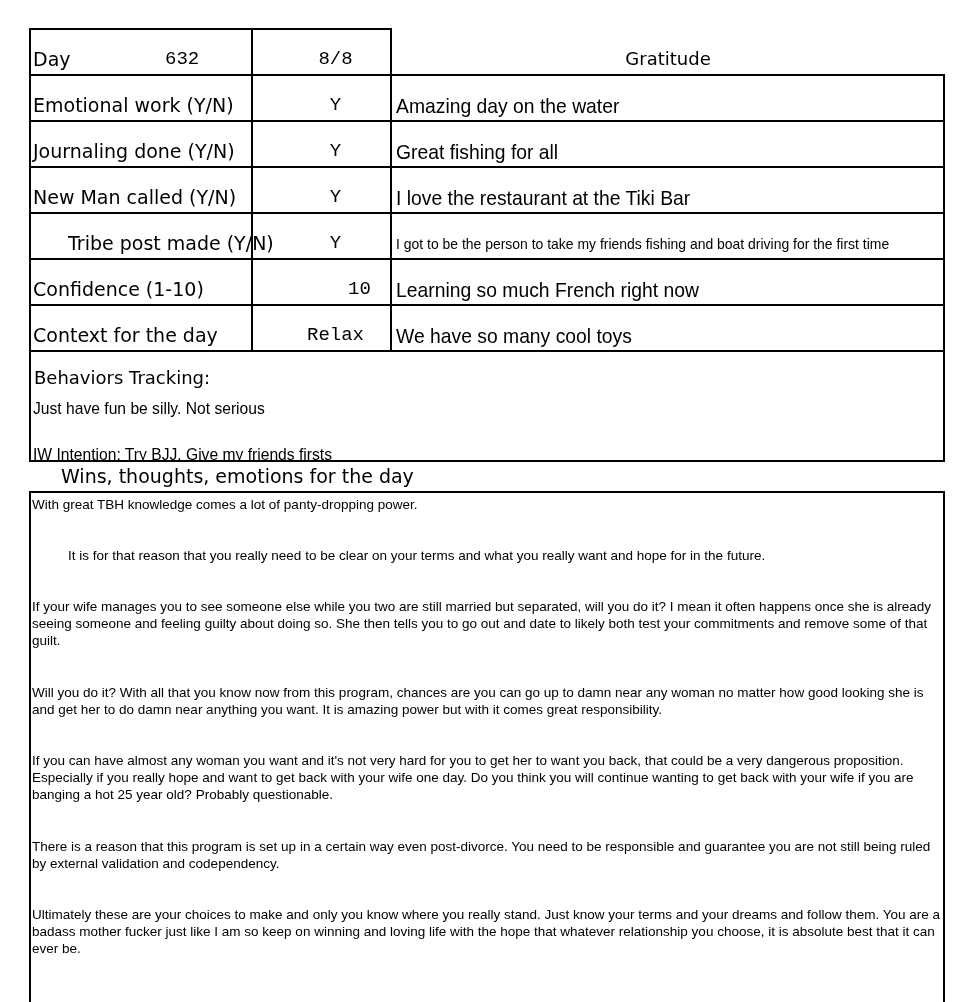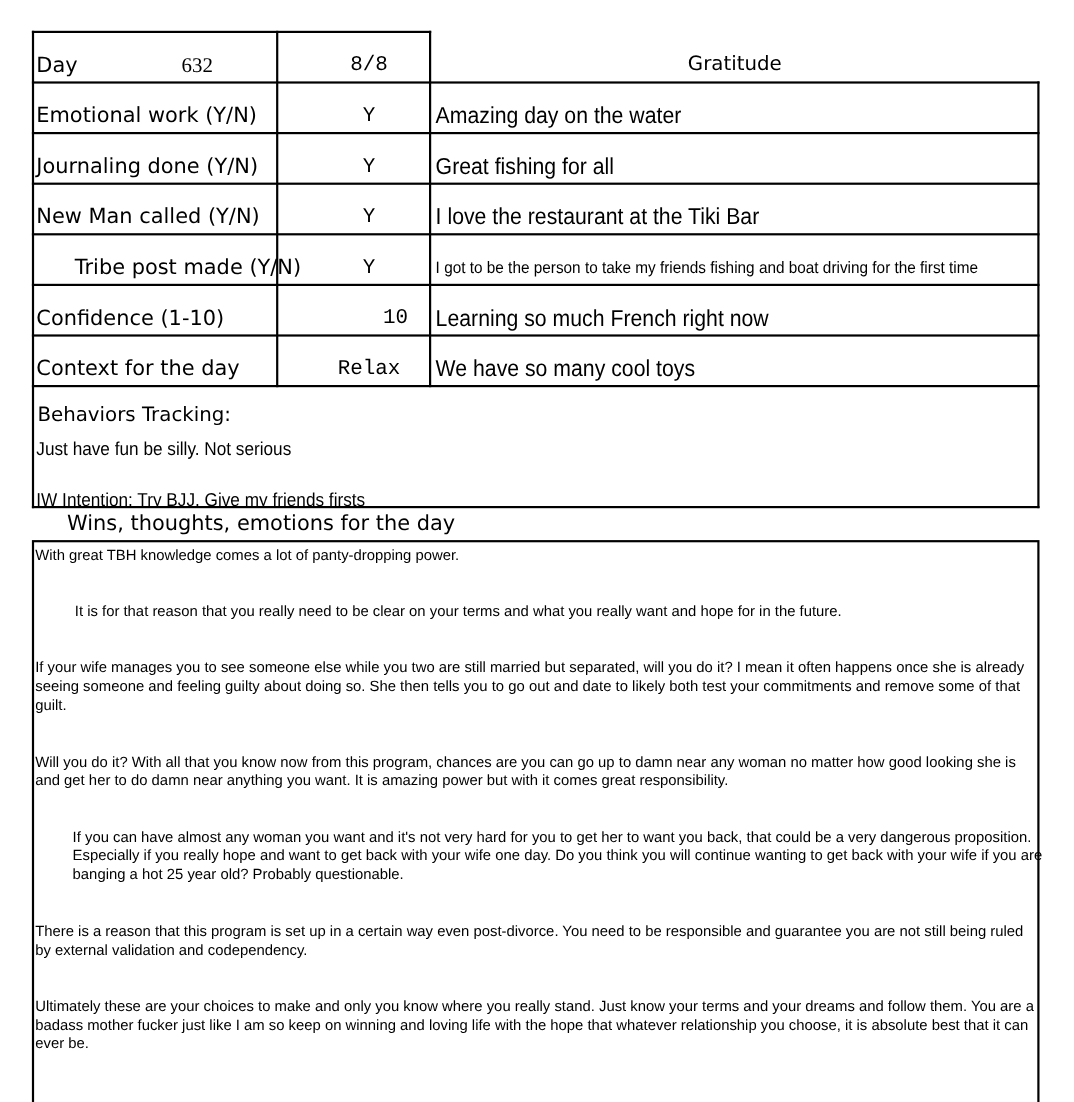--- a/index.html
+++ b/index.html
@@ -33,21 +33,21 @@
   <div class="hline" style="left:29px; top:304px; width:916px;"></div>
   <div class="hline" style="left:29px; top:350px; width:916px;"></div>
   <div class="hline" style="left:29px; top:460px; width:916px;"></div>
 
   <div class="vline" style="left:29px; top:28px; height:434px;"></div>
   <div class="vline" style="left:251px; top:28px; height:324px;"></div>
   <div class="vline" style="left:390px; top:28px; height:324px;"></div>
   <div class="vline" style="left:943px; top:74px; height:388px;"></div>
 
   <span class="cell-text lbl" style="top:50px;">Day</span>
-  <span class="cell-text" style="left:165px; top:50px; font-size:19px; font-family:Liberation Serif, serif;">632</span>
+  <span class="cell-text" style="left:165px; top:50px; font-size:19px; font-family:Liberation Mono, monospace;">632</span>
   <span class="cell-text val" style="top:50px;">8/8</span>
   <span class="cell-text" style="left:392px; width:552px; text-align:center; top:50px; font-size:18px; font-family:'DejaVu Sans', sans-serif;">Gratitude</span>
 
   <span class="cell-text lbl" style="top:96px;">Emotional work  (Y/N)</span>
   <span class="cell-text val" style="top:96px;">Y</span>
   <span class="cell-text grat" style="top:95px;">Amazing day on the water</span>
 
   <span class="cell-text lbl" style="top:142px;">Journaling done (Y/N)</span>
   <span class="cell-text val" style="top:142px;">Y</span>
   <span class="cell-text grat" style="top:141px;">Great fishing for all</span>
@@ -77,16 +77,16 @@
   </div>
 </div>
 
 <span class="cell-text wins-title">Wins, thoughts, emotions for the day</span>
 <div class="wins-box"></div>
 <div>
   <div class="para" style="top:496px;">With great TBH knowledge comes a lot of panty-dropping power.</div>
   <div class="para" style="top:547px;padding-left:36px;">It is for that reason that you really need to be clear on your terms and what you really want and hope for in the future.</div>
   <div class="para" style="top:598px;">If your wife manages you to see someone else while you two are still married but separated, will you do it?  I mean it often happens once she is already seeing someone and feeling guilty about doing so.  She then tells you to go out and date to likely both test your commitments and remove some of that guilt.</div>
   <div class="para" style="top:684px;">Will you do it?  With all that you know now from this program, chances are you can go up to damn near any woman no matter how good looking she is and get her to do damn near anything you want. It is amazing power but with it comes great responsibility.</div>
-  <div class="para" style="top:752px;padding-left:34px;">If you can have almost any woman you want and it's not very hard for you to get her to want you back, that could be a very dangerous proposition. Especially if you really hope and want to get back with your wife one day.  Do you think you will continue wanting to get back with your wife if you are banging a hot 25 year old?  Probably questionable.</div>
+  <div class="para" style="top:752px;">If you can have almost any woman you want and it's not very hard for you to get her to want you back, that could be a very dangerous proposition. Especially if you really hope and want to get back with your wife one day.  Do you think you will continue wanting to get back with your wife if you are banging a hot 25 year old?  Probably questionable.</div>
   <div class="para" style="top:838px;">There is a reason that this program is set up in a certain way even post-divorce.  You need to be responsible and guarantee you are not still being ruled by external validation and codependency.</div>
   <div class="para" style="top:906px;">Ultimately these are your choices to make and only you know where you really stand. Just know your terms and your dreams and follow them. You are a badass mother fucker just like I am so keep on winning and loving life with the hope that whatever relationship you choose, it is absolute best that it can ever be.</div>
 </div>
 
 </body></html>

